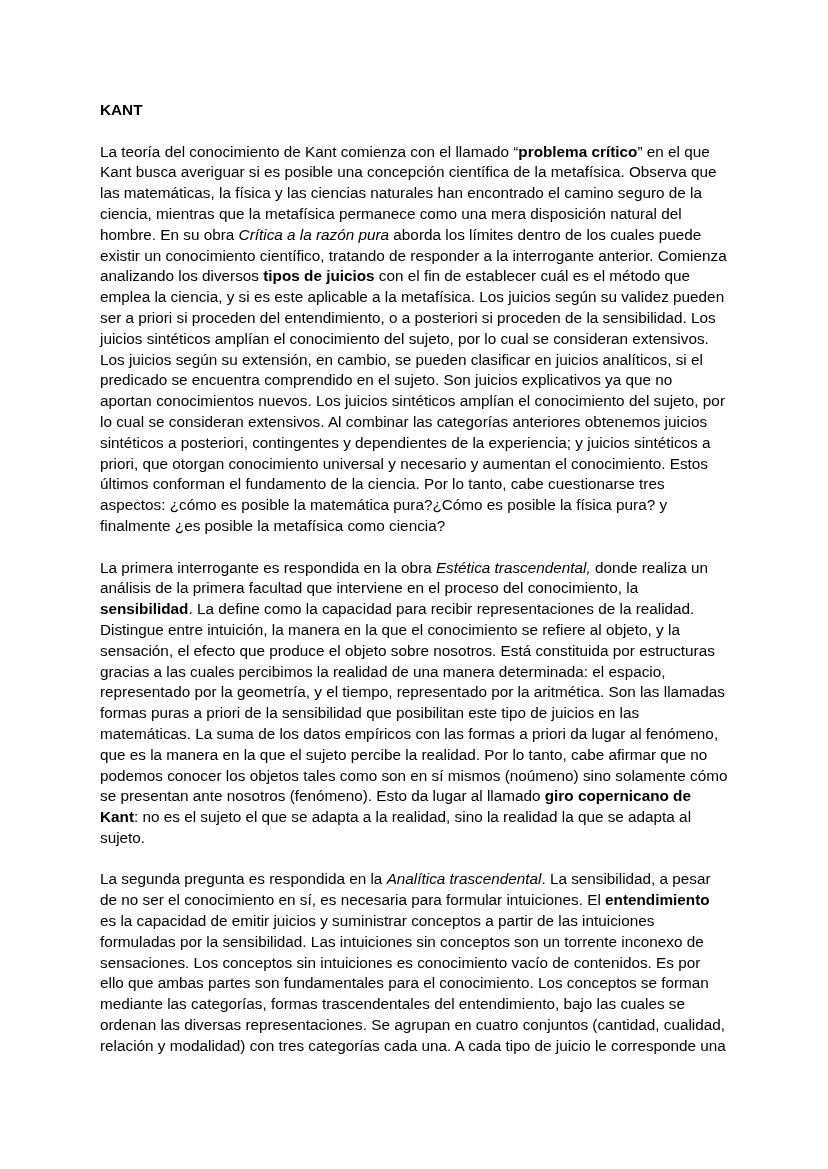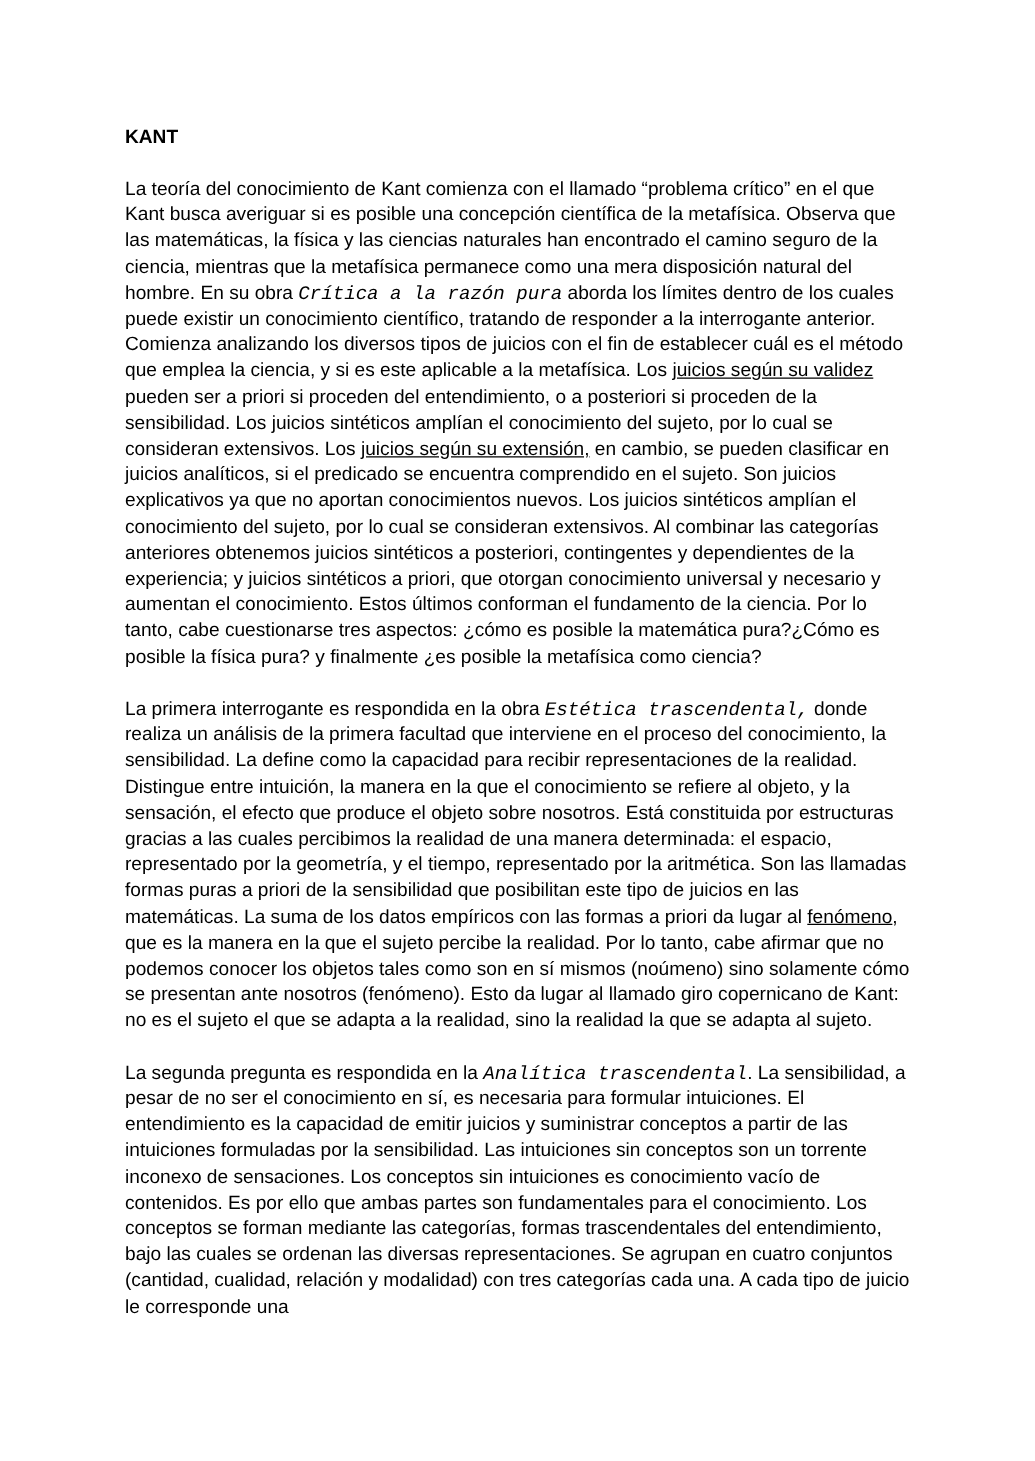--- a/index.html
+++ b/index.html
@@ -28,23 +28,23 @@
   .doc-subtitle {
     margin: 0 0 20.8px 0;
   }
   .para {
     margin: 0 0 20.8px 0;
     text-align: left;
   }
   .para:last-child {
     margin-bottom: 0;
   }
-  .b { font-weight: normal; }
-  .i { font-style: italic; font-family: Liberation Mono, monospace; }
-  .u { text-decoration: underline; }
+  .b { font-weight: bold; }
+  .i { font-style: italic; }
+  .u { }
 </style>
 </head>
 <body>
 
 <div class="page">
   <p class="doc-title">KANT</p>
   <div id="paragraphs">
       <p class="para"><span>La teoría del conocimiento de Kant comienza con el llamado “</span><span class="b">problema crítico</span><span>” en el que Kant busca averiguar si es posible una concepción científica de la metafísica. Observa que las matemáticas, la física y las ciencias naturales han encontrado el camino seguro de la ciencia, mientras que la metafísica permanece como una mera disposición natural del hombre. En su obra </span><span class="i">Crítica a la razón pura</span><span> aborda los límites dentro de los cuales puede existir un conocimiento científico, tratando de responder a la interrogante anterior. Comienza analizando los diversos </span><span class="b">tipos de juicios</span><span> con el fin de establecer cuál es el método que emplea la ciencia, y si es este aplicable a la metafísica. Los </span><span class="u">juicios según su validez</span><span> pueden ser a priori si proceden del entendimiento, o a posteriori si proceden de la sensibilidad. Los juicios sintéticos amplían el conocimiento del sujeto, por lo cual se consideran extensivos. Los </span><span class="u">juicios según su extensión,</span><span> en cambio, se pueden clasificar en juicios analíticos, si el predicado se encuentra comprendido en el sujeto. Son juicios explicativos ya que no aportan conocimientos nuevos. Los juicios sintéticos amplían el conocimiento del sujeto, por lo cual se consideran extensivos. Al combinar las categorías anteriores obtenemos juicios sintéticos a posteriori, contingentes y dependientes de la experiencia; y juicios sintéticos a priori, que otorgan conocimiento universal y necesario y aumentan el conocimiento. Estos últimos conforman el fundamento de la ciencia. Por lo tanto, cabe cuestionarse tres aspectos: ¿cómo es posible la matemática pura?¿Cómo es posible la física pura? y finalmente ¿es posible la metafísica como ciencia?</span></p>
       <p class="para"><span>La primera interrogante es respondida en la obra </span><span class="i">Estética trascendental,</span><span> donde realiza un análisis de la primera facultad que interviene en el proceso del conocimiento, la </span><span class="b">sensibilidad</span><span>. La define como la capacidad para recibir representaciones de la realidad. Distingue entre intuición, la manera en la que el conocimiento se refiere al objeto, y la sensación, el efecto que produce el objeto sobre nosotros. Está constituida por estructuras gracias a las cuales percibimos la realidad de una manera determinada: el espacio, representado por la geometría, y el tiempo, representado por la aritmética. Son las llamadas formas puras a priori de la sensibilidad que posibilitan este tipo de juicios en las matemáticas. La suma de los datos empíricos con las formas a priori da lugar al </span><span class="u">fenómeno</span><span>, que es la manera en la que el sujeto percibe la realidad. Por lo tanto, cabe afirmar que no podemos conocer los objetos tales como son en sí mismos (noúmeno) sino solamente cómo se presentan ante nosotros (fenómeno). Esto da lugar al llamado </span><span class="b">giro copernicano de Kant</span><span>: no es el sujeto el que se adapta a la realidad, sino la realidad la que se adapta al sujeto.</span></p>
       <p class="para"><span>La segunda pregunta es respondida en la </span><span class="i">Analítica trascendental</span><span>. La sensibilidad, a pesar de no ser el conocimiento en sí, es necesaria para formular intuiciones. El </span><span class="b">entendimiento</span><span> es la capacidad de emitir juicios y suministrar conceptos a partir de las intuiciones formuladas por la sensibilidad. Las intuiciones sin conceptos son un torrente inconexo de sensaciones. Los conceptos sin intuiciones es conocimiento vacío de contenidos. Es por ello que ambas partes son fundamentales para el conocimiento. Los conceptos se forman mediante las categorías, formas trascendentales del entendimiento, bajo las cuales se ordenan las diversas representaciones. Se agrupan en cuatro conjuntos (cantidad, cualidad, relación y modalidad) con tres categorías cada una. A cada tipo de juicio le corresponde una</span></p>

